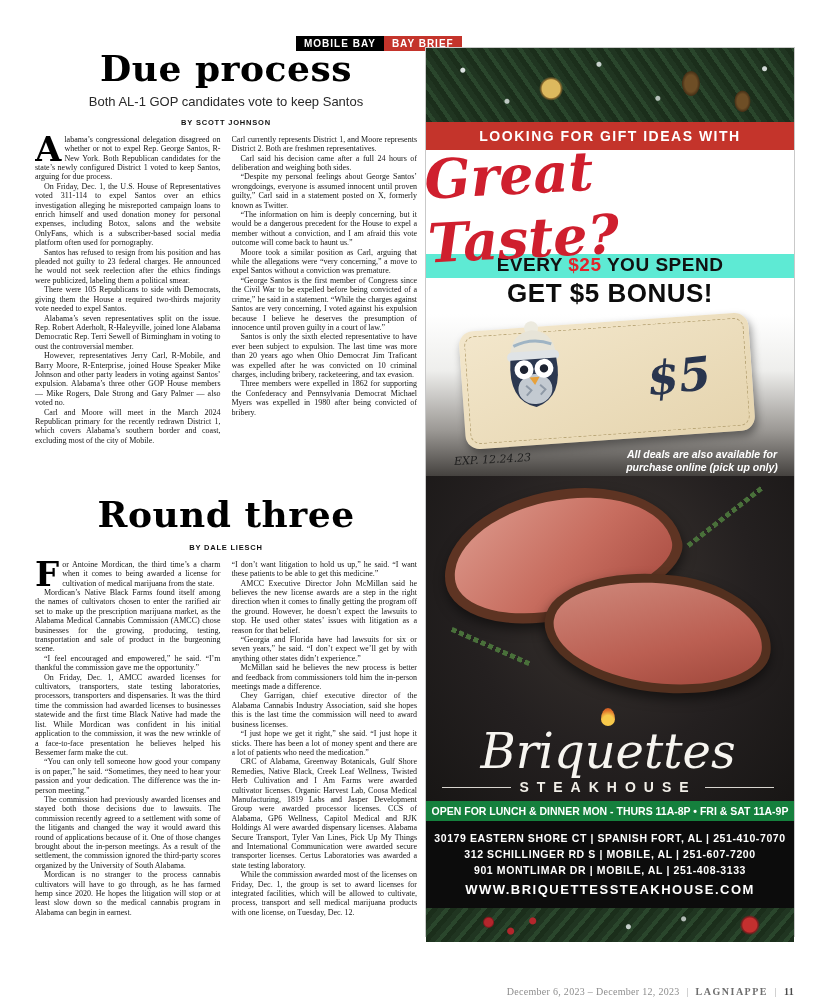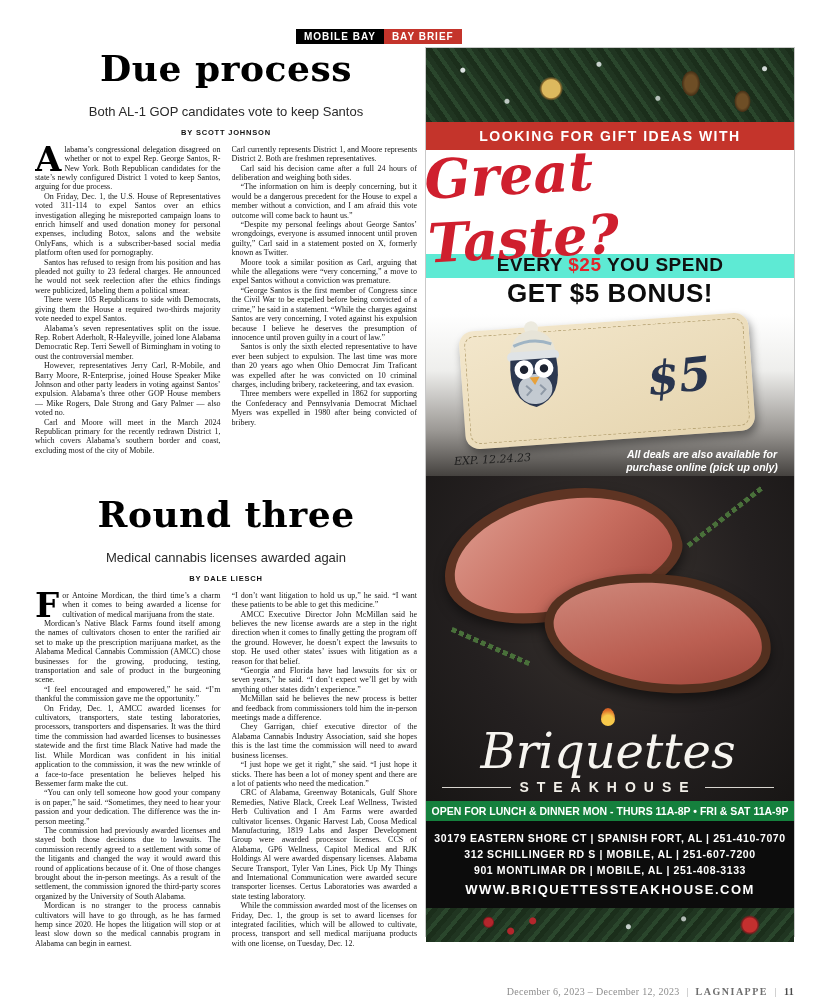--- a/index.html
+++ b/index.html
@@ -3,33 +3,33 @@
 <meta charset="utf-8">
 <style>
   * { margin:0; padding:0; box-sizing:border-box; }
   html,body { background:#e8e8e8; }
   .page {
     position:relative; width:819px; height:1008px; background:#fff;
     margin:0 auto; overflow:hidden; font-family:"Liberation Serif", serif;
   }
 
   
-  .badge { position:absolute; top:29px; left:296px; display:flex;
+  .badge { position:absolute; top:36px; left:296px; display:flex;
     font-family:"Liberation Sans", sans-serif; font-weight:bold; font-size:10px; letter-spacing:1px; }
   .badge-black { background:#000; color:#fff; padding:2px 8px; }
   .badge-red   { background:#c4342b; color:#fff; padding:2px 8px; }
 
   
   .article { position:absolute; left:35px; width:382px; }
   .article-1 { top:50px; }
   .article-2 { top:496px; }
   .article h1 { font-family:"DejaVu Serif", serif; font-weight:bold; font-size:36px;
     line-height:1.05; text-align:center; color:#000; letter-spacing:0.5px; }
   .article .sub { font-family:"Liberation Sans", sans-serif; font-size:13px; color:#2a2a2a;
-    text-align:center; margin-top:16px; font-weight:normal; }
+    text-align:center; margin-top:6px; font-weight:normal; }
   .article .byline { font-family:"Liberation Sans", sans-serif; font-size:7.5px; font-weight:bold;
     letter-spacing:0.8px; text-align:center; margin-top:9px; color:#111; }
   .cols { display:flex; gap:11px; margin-top:8px; overflow:hidden; }
   .article-1 .cols { height:354px; }
   .article-2 .cols { height:412px; }
   .col { flex:1; font-size:8px; line-height:9.4px; text-align:justify; color:#141414; overflow:hidden; }
   .col p { margin:0; text-indent:9px; }
   .col p:first-child { text-indent:0; }
   .dropcap p:first-child::first-letter {
     float:left; font-family:"DejaVu Serif", serif; font-weight:bold;
@@ -155,33 +155,32 @@
           <p>On Friday, Dec. 1, the U.S. House of Representatives voted 311-114 to expel Santos over an ethics investigation alleging he misreported campaign loans to enrich himself and used donation money for personal expenses, including Botox, salons and the website OnlyFans, which is a subscriber-based social media platform often used for pornography.</p>
           <p>Santos has refused to resign from his position and has pleaded not guilty to 23 federal charges. He announced he would not seek reelection after the ethics findings were publicized, labeling them a political smear.</p>
           <p>There were 105 Republicans to side with Democrats, giving them the House a required two-thirds majority vote needed to expel Santos.</p>
           <p>Alabama’s seven representatives split on the issue. Rep. Robert Aderholt, R-Haleyville, joined lone Alabama Democratic Rep. Terri Sewell of Birmingham in voting to oust the controversial member.</p>
           <p>However, representatives Jerry Carl, R-Mobile, and Barry Moore, R-Enterprise, joined House Speaker Mike Johnson and other party leaders in voting against Santos’ expulsion. Alabama’s three other GOP House members — Mike Rogers, Dale Strong and Gary Palmer — also voted no.</p>
           <p>Carl and Moore will meet in the March 2024 Republican primary for the recently redrawn District 1, which covers Alabama’s southern border and coast, excluding most of the city of Mobile.</p>
         </div>
       <div class="col">
           <p>Carl currently represents District 1, and Moore represents District 2. Both are freshmen representatives.</p>
           <p>Carl said his decision came after a full 24 hours of deliberation and weighing both sides.</p>
+          <p>“Despite my personal feelings about George Santos’ wrongdoings, everyone is assumed innocent until proven guilty,” Carl said in a statement posted on X, formerly known as Twitter.</p>
           <p>“The information on him is deeply concerning, but it would be a dangerous precedent for the House to expel a member without a conviction, and I am afraid this vote outcome will come back to haunt us.”</p>
-          <p>“Despite my personal feelings about George Santos’ wrongdoings, everyone is assumed innocent until proven guilty,” Carl said in a statement posted on X, formerly known as Twitter.</p>
           <p>Moore took a similar position as Carl, arguing that while the allegations were “very concerning,” a move to expel Santos without a conviction was premature.</p>
           <p>“George Santos is the first member of Congress since the Civil War to be expelled before being convicted of a crime,” he said in a statement. “While the charges against Santos are very concerning, I voted against his expulsion because I believe he deserves the presumption of innocence until proven guilty in a court of law.”</p>
           <p>Santos is only the sixth elected representative to have ever been subject to expulsion. The last time was more than 20 years ago when Ohio Democrat Jim Traficant was expelled after he was convicted on 10 criminal charges, including bribery, racketeering, and tax evasion.</p>
           <p>Three members were expelled in 1862 for supporting the Confederacy and Pennsylvania Democrat Michael Myers was expelled in 1980 after being convicted of bribery.</p>
         </div>
     </div>
   </div>
 
   <div class="article article-2">
     <h1>Round three</h1>
-    <div class="sub">Medical cannabis licenses awarded again</div>
     <div class="byline">BY DALE LIESCH</div>
     <div class="cols">
       <div class="col dropcap">
           <p>For Antoine Mordican, the third time’s a charm when it comes to being awarded a license for cultivation of medical marijuana from the state.</p>
           <p>Mordican’s Native Black Farms found itself among the names of cultivators chosen to enter the rarified air set to make up the prescription marijuana market, as the Alabama Medical Cannabis Commission (AMCC) chose businesses for the growing, producing, testing, transportation and sale of product in the burgeoning scene.</p>
           <p>“I feel encouraged and empowered,” he said. “I’m thankful the commission gave me the opportunity.”</p>
           <p>On Friday, Dec. 1, AMCC awarded licenses for cultivators, transporters, state testing laboratories, processors, transporters and dispensaries. It was the third time the commission had awarded licenses to businesses statewide and the first time Black Native had made the list. While Mordican was confident in his initial application to the commission, it was the new wrinkle of a face-to-face presentation he believes helped his Bessemer farm make the cut.</p>
           <p>“You can only tell someone how good your company is on paper,” he said. “Sometimes, they need to hear your passion and your dedication. The difference was the in-person meeting.”</p>
           <p>The commission had previously awarded licenses and stayed both those decisions due to lawsuits. The commission recently agreed to a settlement with some of the litigants and changed the way it would award this round of applications because of it. One of those changes brought about the in-person meetings. As a result of the settlement, the commission ignored the third-party scores organized by the University of South Alabama.</p>
           <p>Mordican is no stranger to the process cannabis cultivators will have to go through, as he has farmed hemp since 2020. He hopes the litigation will stop or at least slow down so the medical cannabis program in Alabama can begin in earnest.</p>

